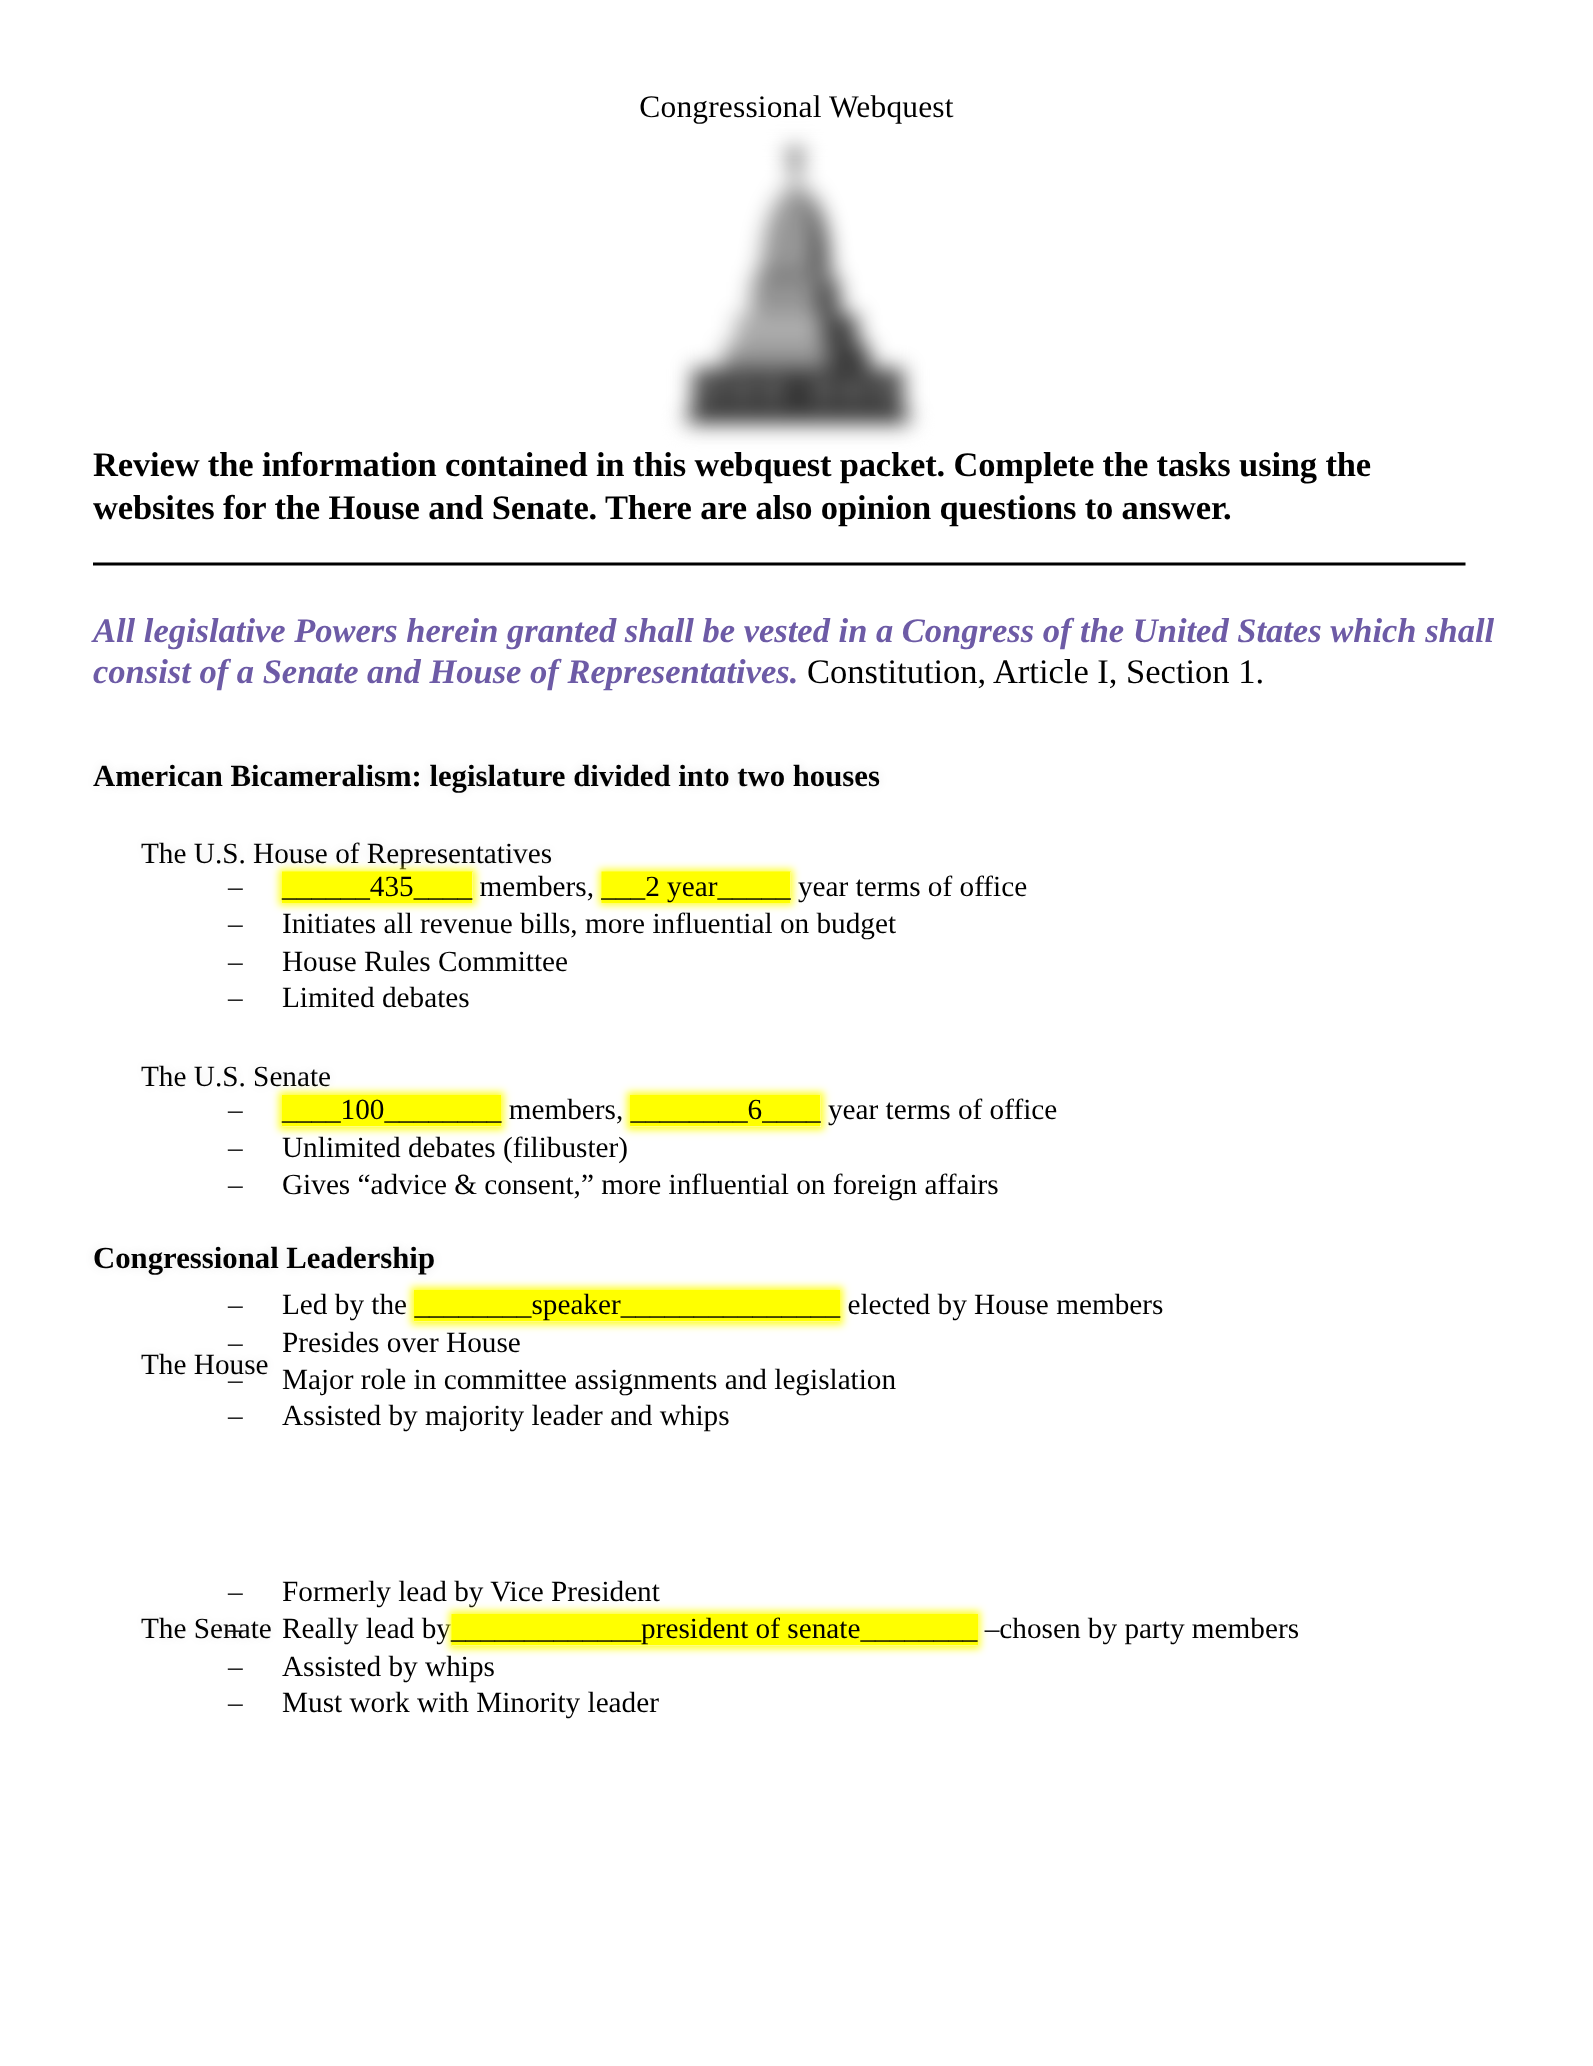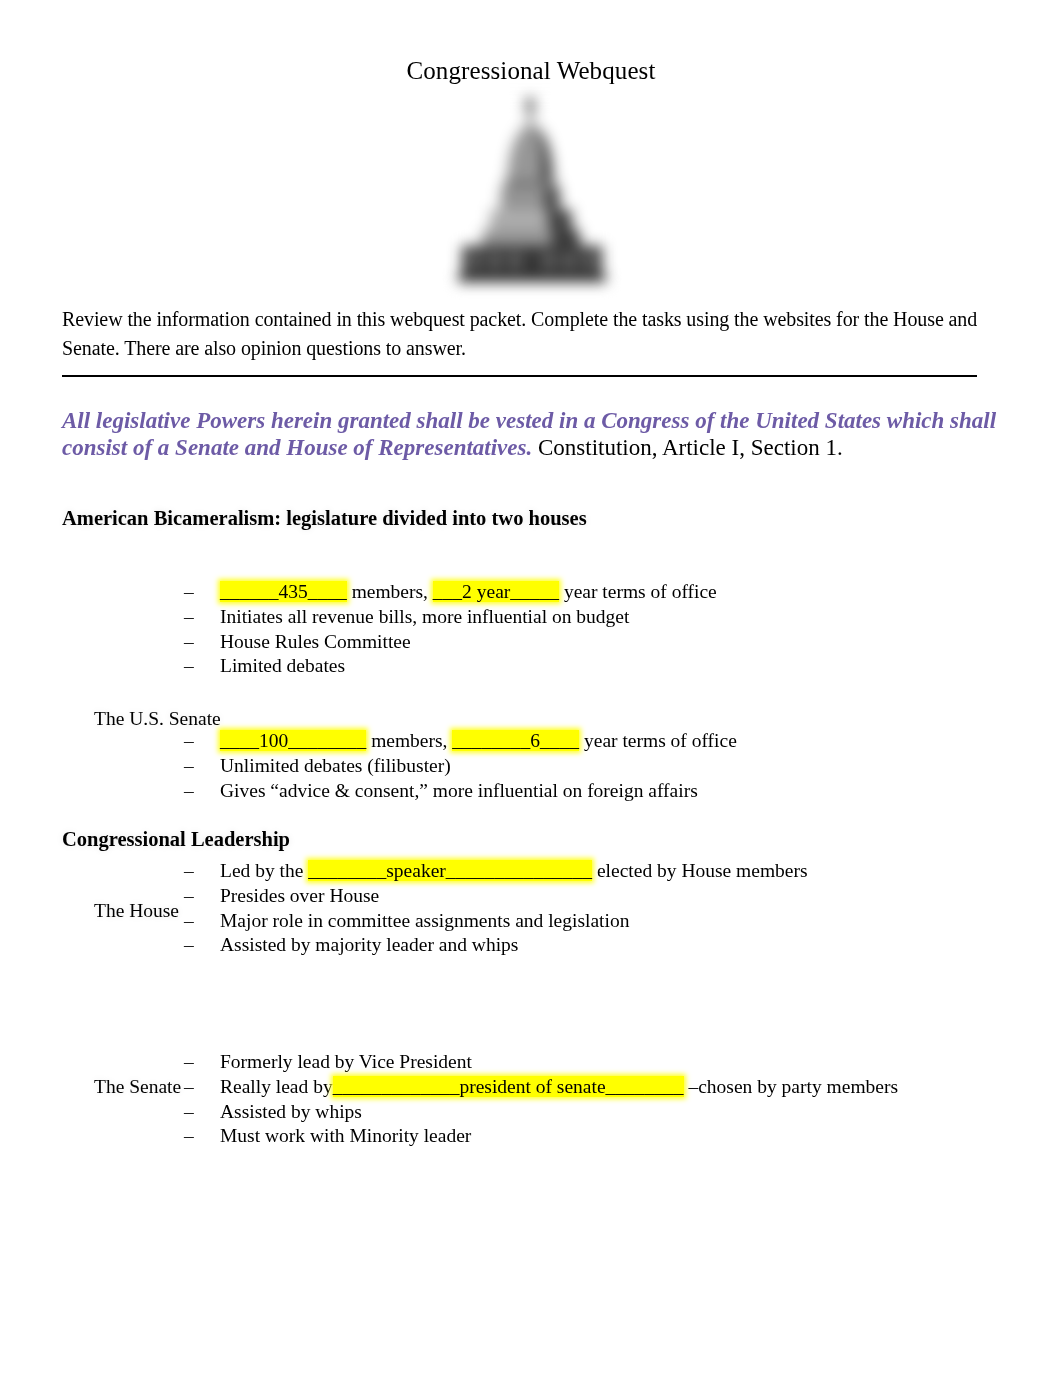--- a/index.html
+++ b/index.html
@@ -23,45 +23,45 @@
     background: #fff;
   }
 
   
   .doc-title {
     position: absolute;
     top: 58px;
     left: 0;
     width: 1062px;
     text-align: center;
-    font-size: 25px;
+    font-size: 21px;
     line-height: 26px;
     letter-spacing: 0.1px;
   }
 
   
   .hero-image {
     position: absolute;
     top: 96px;
     left: 452px;
     width: 160px;
     height: 190px;
     filter: blur(7px);
     opacity: 0.92;
   }
   .hero-image svg { display: block; }
 
   
   .intro {
     position: absolute;
-    top: 305px;
+    top: 295px;
     left: 62px;
     width: 916px;
-    font-size: 20px;
-    font-weight: normal;
+    font-size: 23px;
+    font-weight: bold;
     line-height: 29px;
     letter-spacing: -0.1px;
   }
 
   .rule {
     position: absolute;
     top: 375px;
     left: 62px;
     width: 915px;
     height: 0;
@@ -123,21 +123,20 @@
   }
   #bullets-house      { top: 580px; }
   #bullets-senate     { top: 729px; }
   #bullets-the-house  { top: 859px; }
   #bullets-the-senate { top: 1050px; }
 
   .bullet-row {
     display: block;
     white-space: nowrap;
     height: 24.8px;
-    margin-left: 32px;
   }
   .dash {
     display: inline-block;
     width: 36px;
     color: #111;
   }
   .bullet-text {
     display: inline;
   }
   .hl {
@@ -197,20 +196,21 @@
   <div class="intro">Review the information contained in this webquest packet.  Complete the tasks using the websites for the House and Senate.  There are also opinion questions to answer.</div>
 
   <div class="rule"></div>
 
   <div class="quote-block">
     <span class="quote-text">All legislative Powers herein granted shall be vested in a Congress of the United States which shall consist of a Senate and House of Representatives.</span><span class="quote-cite"> Constitution, Article I, Section 1.</span>
   </div>
 
   <div class="section-heading" id="heading-bicameralism">American Bicameralism: legislature divided into two houses</div>
 
+  <div class="sub-heading" id="sub-house">The U.S. House of Representatives</div>
   <div class="bullets" id="bullets-house">
       <div class="bullet-row"><span class="dash">–</span><span class="bullet-text"><span class="hl">______435____</span><span> members, </span><span class="hl">___2 year_____</span><span> year terms of office</span></span></div>
       <div class="bullet-row"><span class="dash">–</span><span class="bullet-text"><span>Initiates all revenue bills, more influential on budget</span></span></div>
       <div class="bullet-row"><span class="dash">–</span><span class="bullet-text"><span>House Rules Committee</span></span></div>
       <div class="bullet-row"><span class="dash">–</span><span class="bullet-text"><span>Limited debates</span></span></div>
     </div>
 
   <div class="sub-heading" id="sub-senate">The U.S. Senate</div>
   <div class="bullets" id="bullets-senate">
       <div class="bullet-row"><span class="dash">–</span><span class="bullet-text"><span class="hl">____100________</span><span> members, </span><span class="hl">________6____</span><span> year terms of office</span></span></div>

